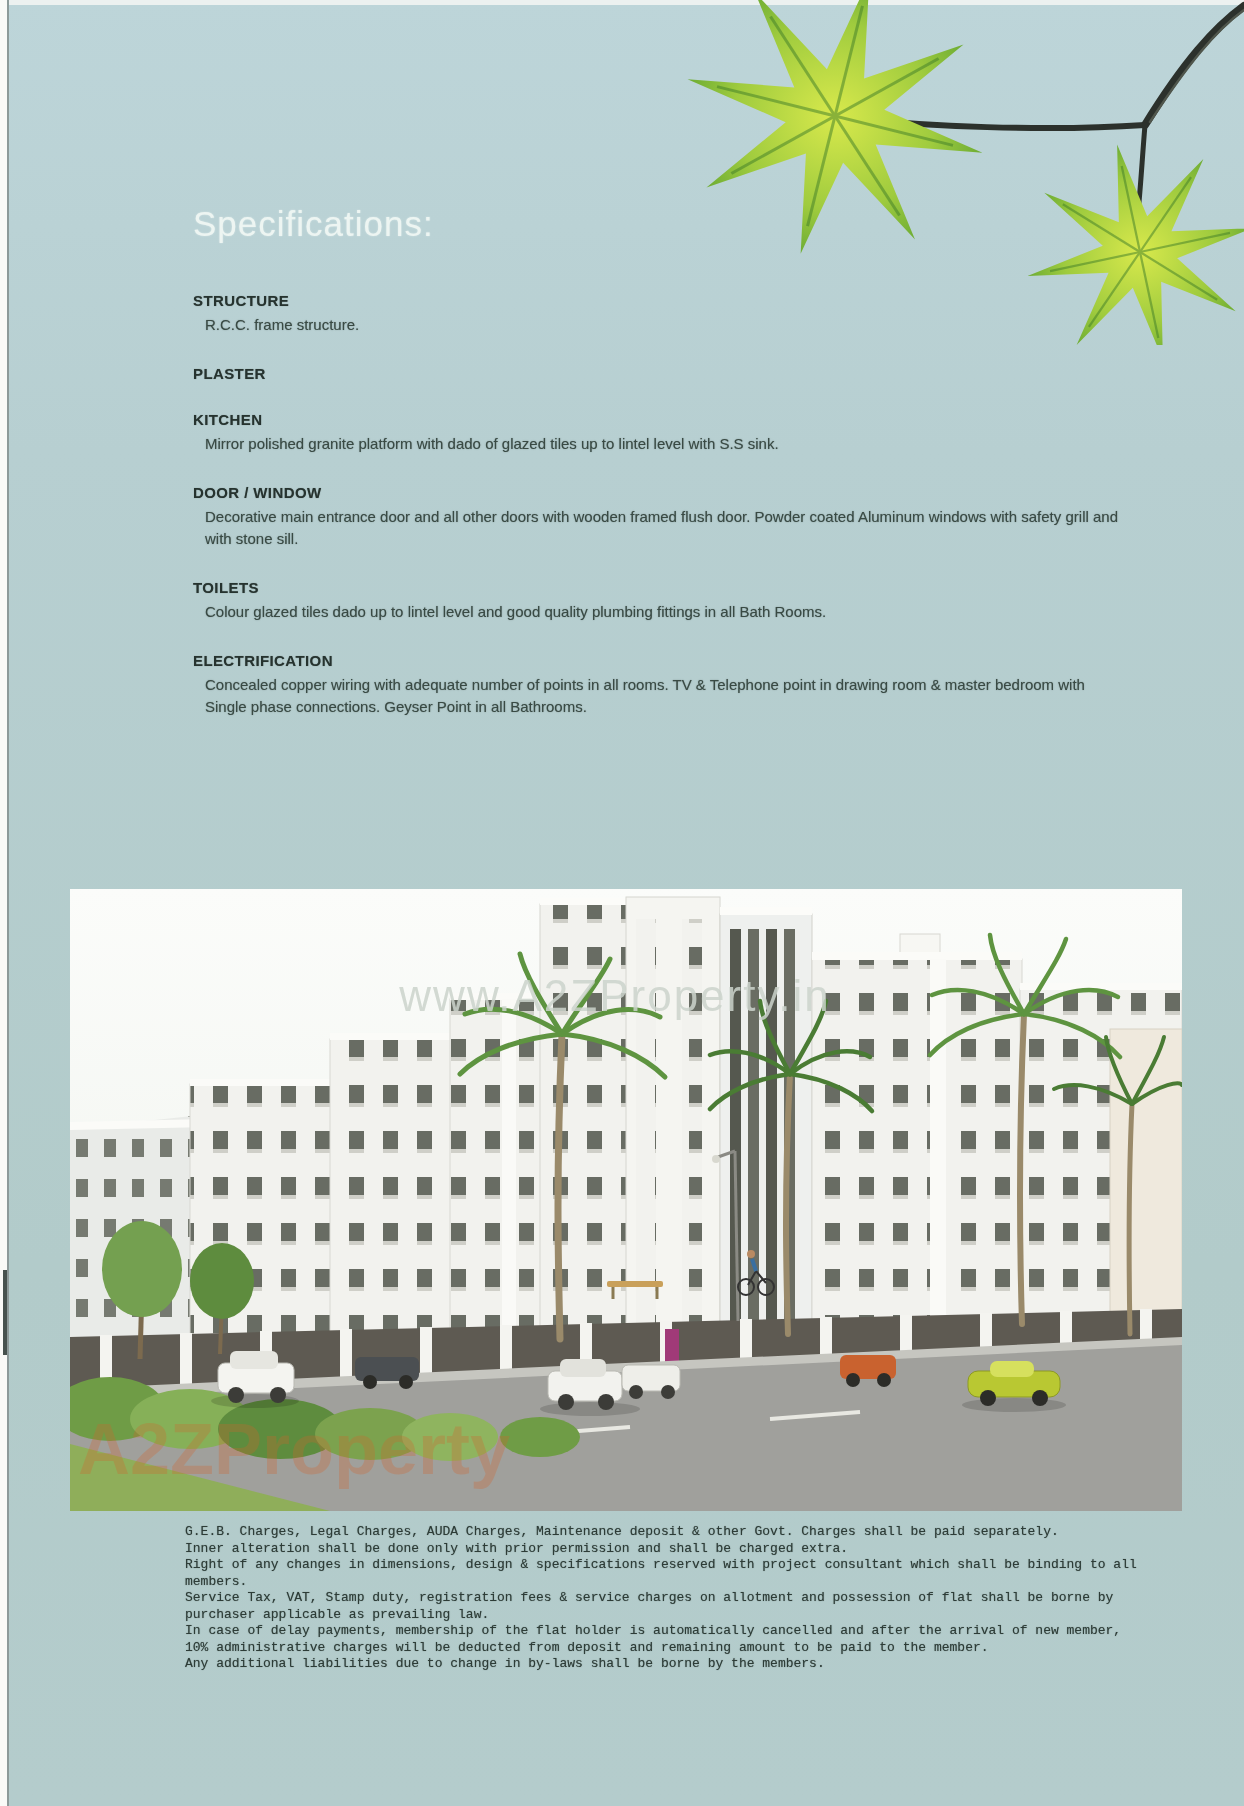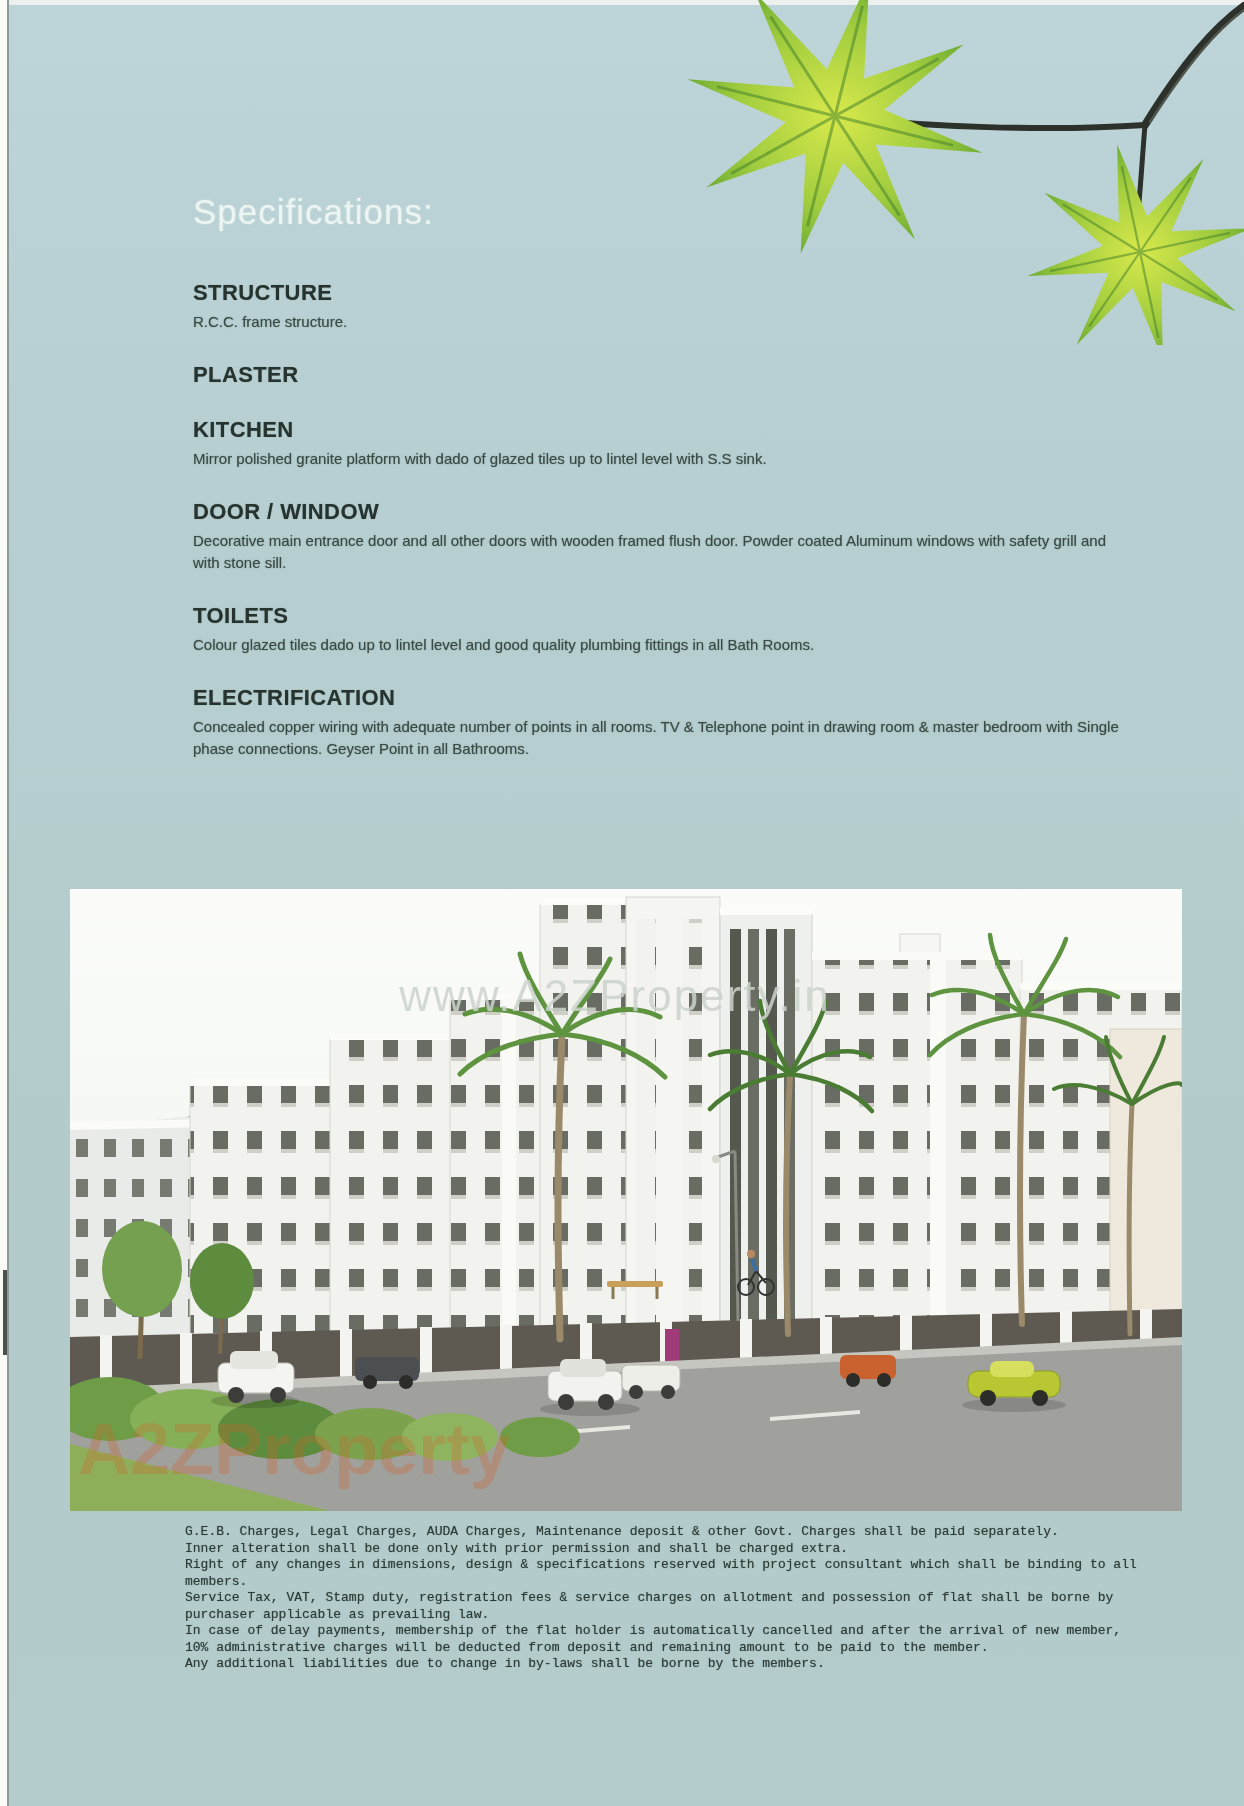--- a/index.html
+++ b/index.html
@@ -16,33 +16,34 @@
     position:absolute; left:0; top:0; width:9px; height:100%;
     background:#fafaf7; border-right:2px solid #8d9a99;
   }
   .edge-left .tick { position:absolute; left:3px; top:1270px; width:4px; height:85px; background:#47524e; }
   .edge-top { position:absolute; left:0; top:0; width:100%; height:5px; background:#f4f6f3; opacity:.85; }
 
   
   .leaves { position:absolute; top:0; right:0; width:560px; height:345px; }
 
   
-  .spec-wrap { position:absolute; left:193px; top:192px; width:935px; color:#2e3d38; }
+  .spec-wrap { position:absolute; left:193px; top:204px; width:935px; color:#2e3d38; }
   .spec-title {
     font-size:35px; font-weight:500; letter-spacing:1px; color:#edf5f2;
     text-shadow:0 0 2px rgba(240,250,248,.55); margin-bottom:48px;
   }
   .spec-section { margin-bottom:29px; }
   .spec-section h2 {
-    font-size:22px; font-weight:bold; letter-spacing:.4px; color:#26332f;
+    font-size:15px; font-weight:bold; letter-spacing:.4px; color:#26332f;
     text-shadow:0 0 1px rgba(30,45,40,.45); margin-bottom:5px;
   }
   .spec-section p {
     font-size:15px; line-height:22px; color:#394a44;
     text-shadow:0 0 1.2px rgba(45,60,55,.5);
+    margin-left:12px;
   }
 
   
   .render { position:absolute; left:70px; top:889px; width:1112px; height:622px; display:block; }
 
   
   .fineprint {
     position:absolute; left:185px; top:1524px; width:960px;
     font-size:13px; line-height:16.5px; color:#2d3c37;
     text-shadow:0 0 1px rgba(40,55,50,.55);

